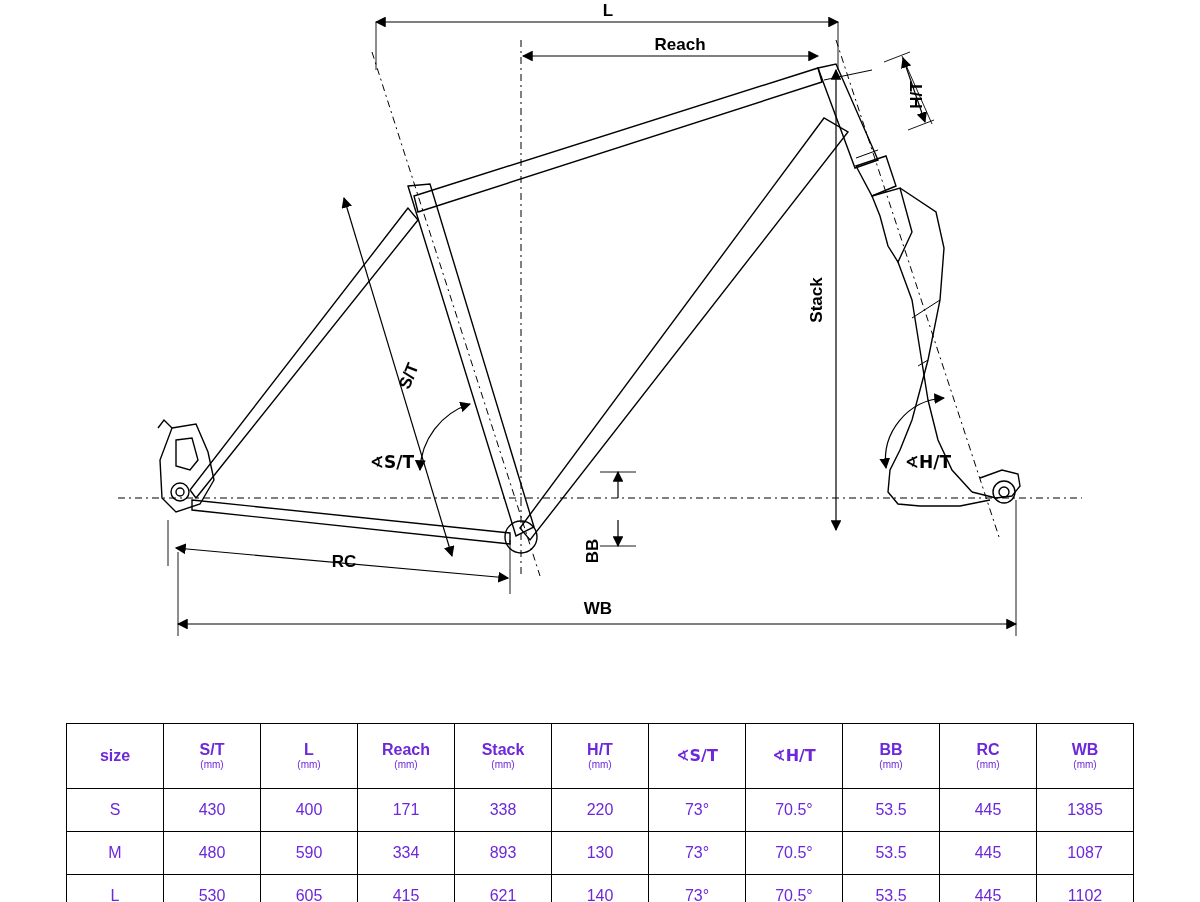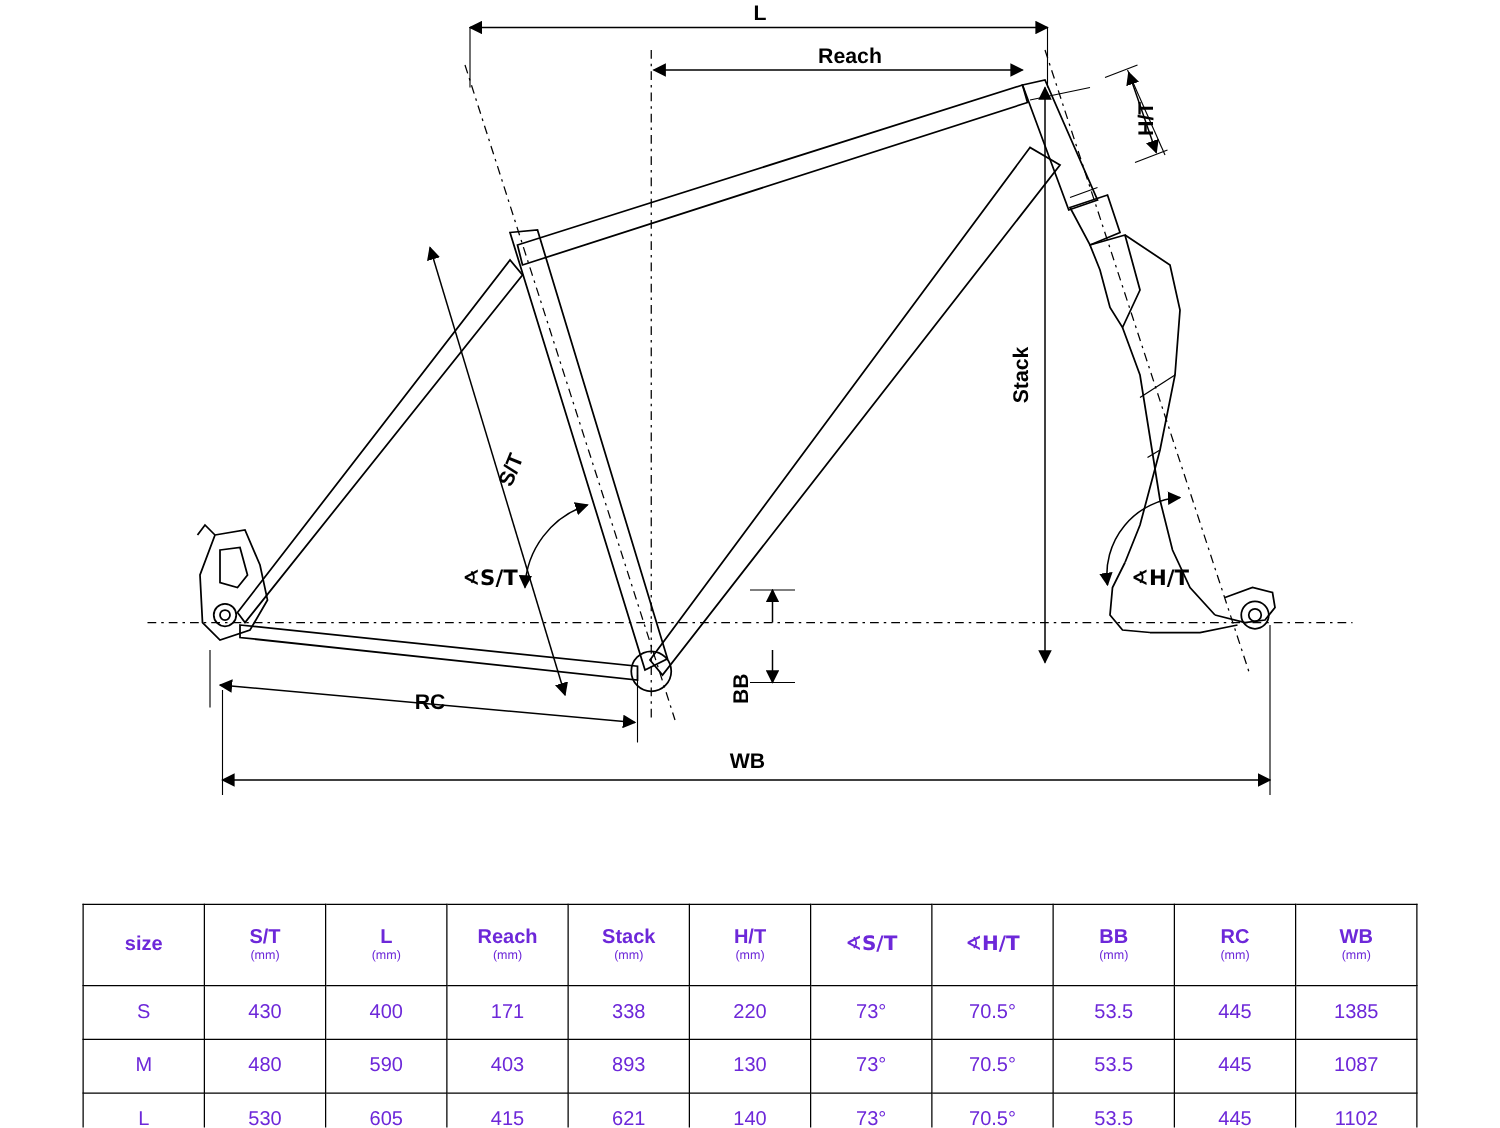--- a/index.html
+++ b/index.html
@@ -206,21 +206,21 @@
         <td>73°</td>
         <td>70.5°</td>
         <td>53.5</td>
         <td>445</td>
         <td>1385</td>
       </tr>
       <tr>
         <td class="sizecell">M</td>
         <td>480</td>
         <td>590</td>
-        <td>403</td>
+        <td>334</td>
         <td>893</td>
         <td>130</td>
         <td>73°</td>
         <td>70.5°</td>
         <td>53.5</td>
         <td>445</td>
         <td>1087</td>
       </tr>
       <tr>
         <td class="sizecell">L</td>

